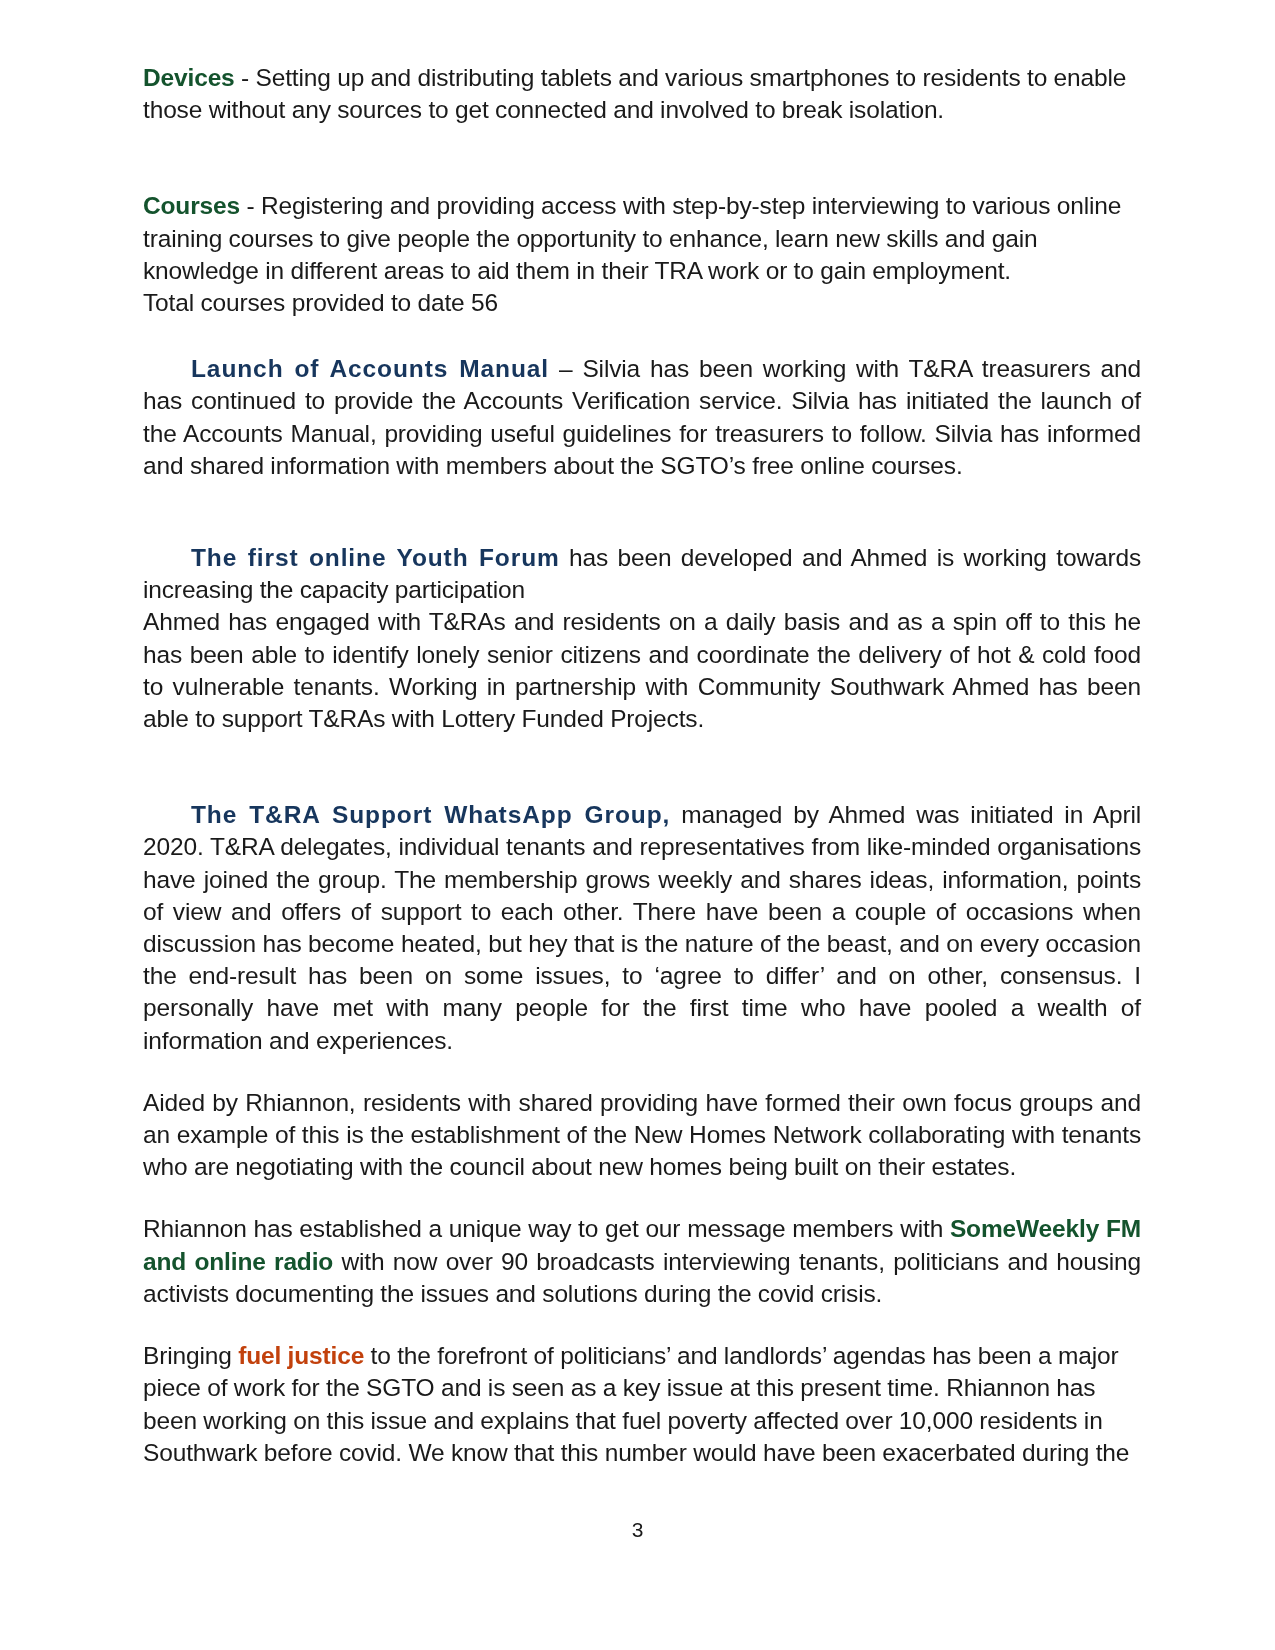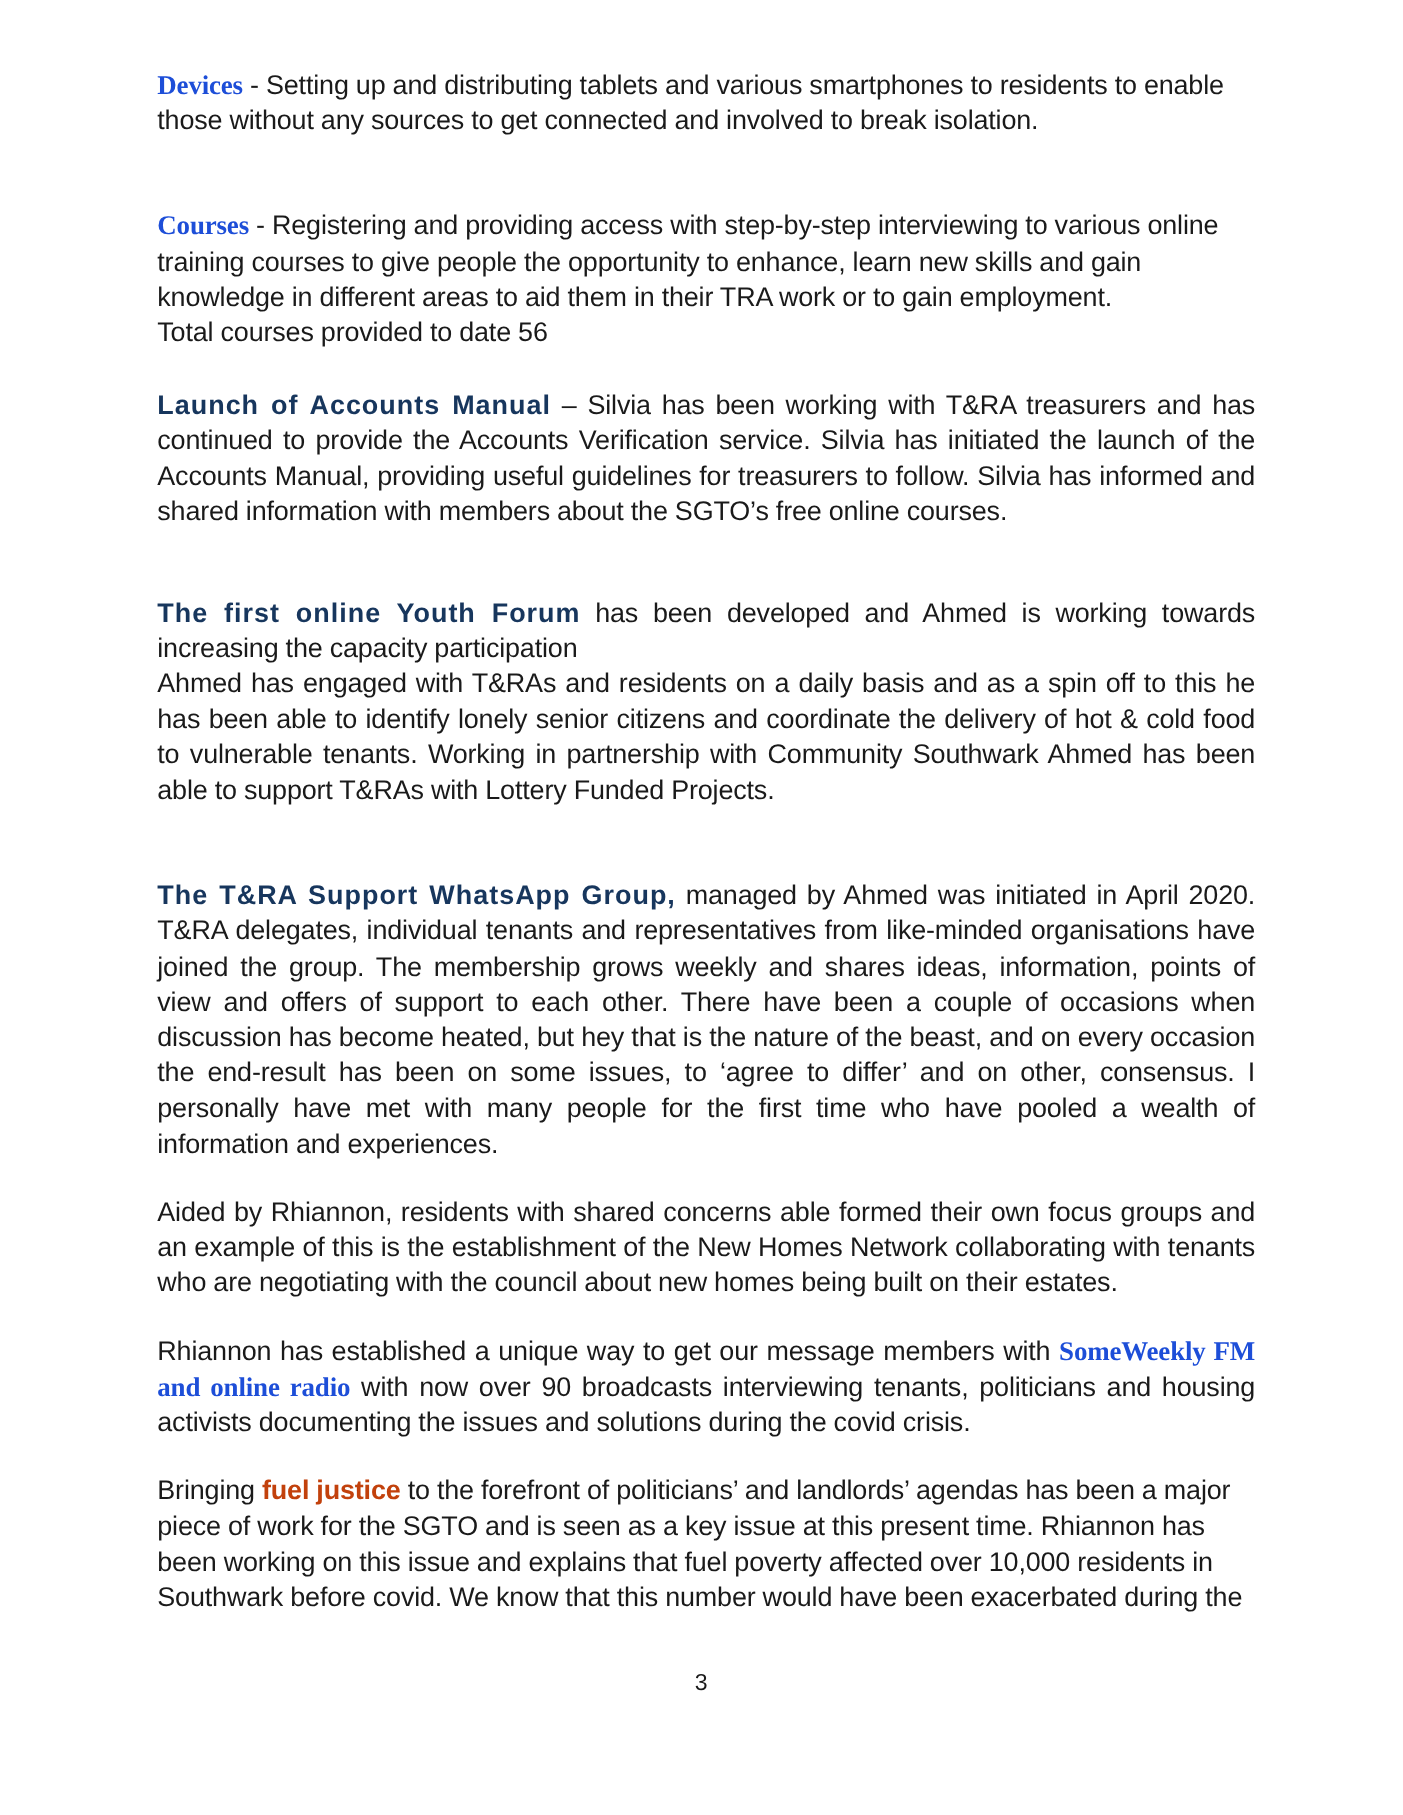--- a/index.html
+++ b/index.html
@@ -33,28 +33,28 @@
     word-spacing: -0.2px;
   }
   .para.just {
     text-align: justify;
     text-justify: inter-word;
   }
   .para.left {
     text-align: left;
   }
   .hd {
-    color: #1d4ed8;
+    color: #14532d;
     font-weight: bold;
-    font-family: Liberation Serif, serif;
   }
   .hd-sp {
     color: #17365D;
     font-weight: bold;
     letter-spacing: 0.9px;
+    margin-left: 48px;
   }
   .bk {
     color: #c2410c;
     font-weight: bold;
   }
   .gap-lg { height: 64px; }
   .gap-md { height: 34px; }
   .gap-sm { height: 30px; }
   .pageno {
     position: absolute;
@@ -91,21 +91,21 @@
 
     <p class="para just"><span class="hd-sp">The first online Youth Forum</span><span> has been developed and Ahmed is working towards increasing the capacity participation</span></p>
     <p class="para just">Ahmed has engaged with T&amp;RAs and residents on a daily basis and as a spin off to this he has been able to identify lonely senior citizens and coordinate the delivery of hot &amp; cold food to vulnerable tenants. Working in partnership with Community Southwark Ahmed has been able to support T&amp;RAs with Lottery Funded Projects.</p>
 
     <div class="gap-lg"></div>
 
     <p class="para just"><span class="hd-sp">The T&amp;RA Support WhatsApp Group,</span><span> managed by Ahmed was initiated in April 2020. T&amp;RA delegates, individual tenants and representatives from like-minded organisations have joined the group. The membership grows weekly and shares ideas, information, points of view and offers of support to each other. There have been a couple of occasions when discussion has become heated, but hey that is the nature of the beast, and on every occasion the end-result has been on some issues, to ‘agree to differ’ and on other, consensus.  I personally have met with many people for the first time who have pooled a wealth of information and experiences.</span></p>
 
     <div class="gap-sm"></div>
 
-    <p class="para just">Aided by Rhiannon, residents with shared concerns able formed their own focus groups and an example of this is the establishment of the New Homes Network collaborating with tenants who are negotiating with the council about new homes being built on their estates.</p>
+    <p class="para just">Aided by Rhiannon, residents with shared providing have formed their own focus groups and an example of this is the establishment of the New Homes Network collaborating with tenants who are negotiating with the council about new homes being built on their estates.</p>
 
     <div class="gap-sm"></div>
 
     <p class="para just"><span>Rhiannon has established a unique way to get our message members with </span><span class="hd">SomeWeekly FM and online radio</span><span> with now over 90 broadcasts interviewing tenants, politicians and housing activists documenting the issues and solutions during the covid crisis.</span></p>
 
     <div class="gap-sm"></div>
 
     <p class="para left"><span>Bringing </span><span class="bk">fuel justice</span><span> to the forefront of politicians’ and landlords’ agendas has been a major piece of work for the SGTO and is seen as a key issue at this present time. Rhiannon has been working on this issue and explains that fuel poverty affected over 10,000 residents in Southwark before covid. We know that this number would have been exacerbated during the</span></p>
 
   </div>

